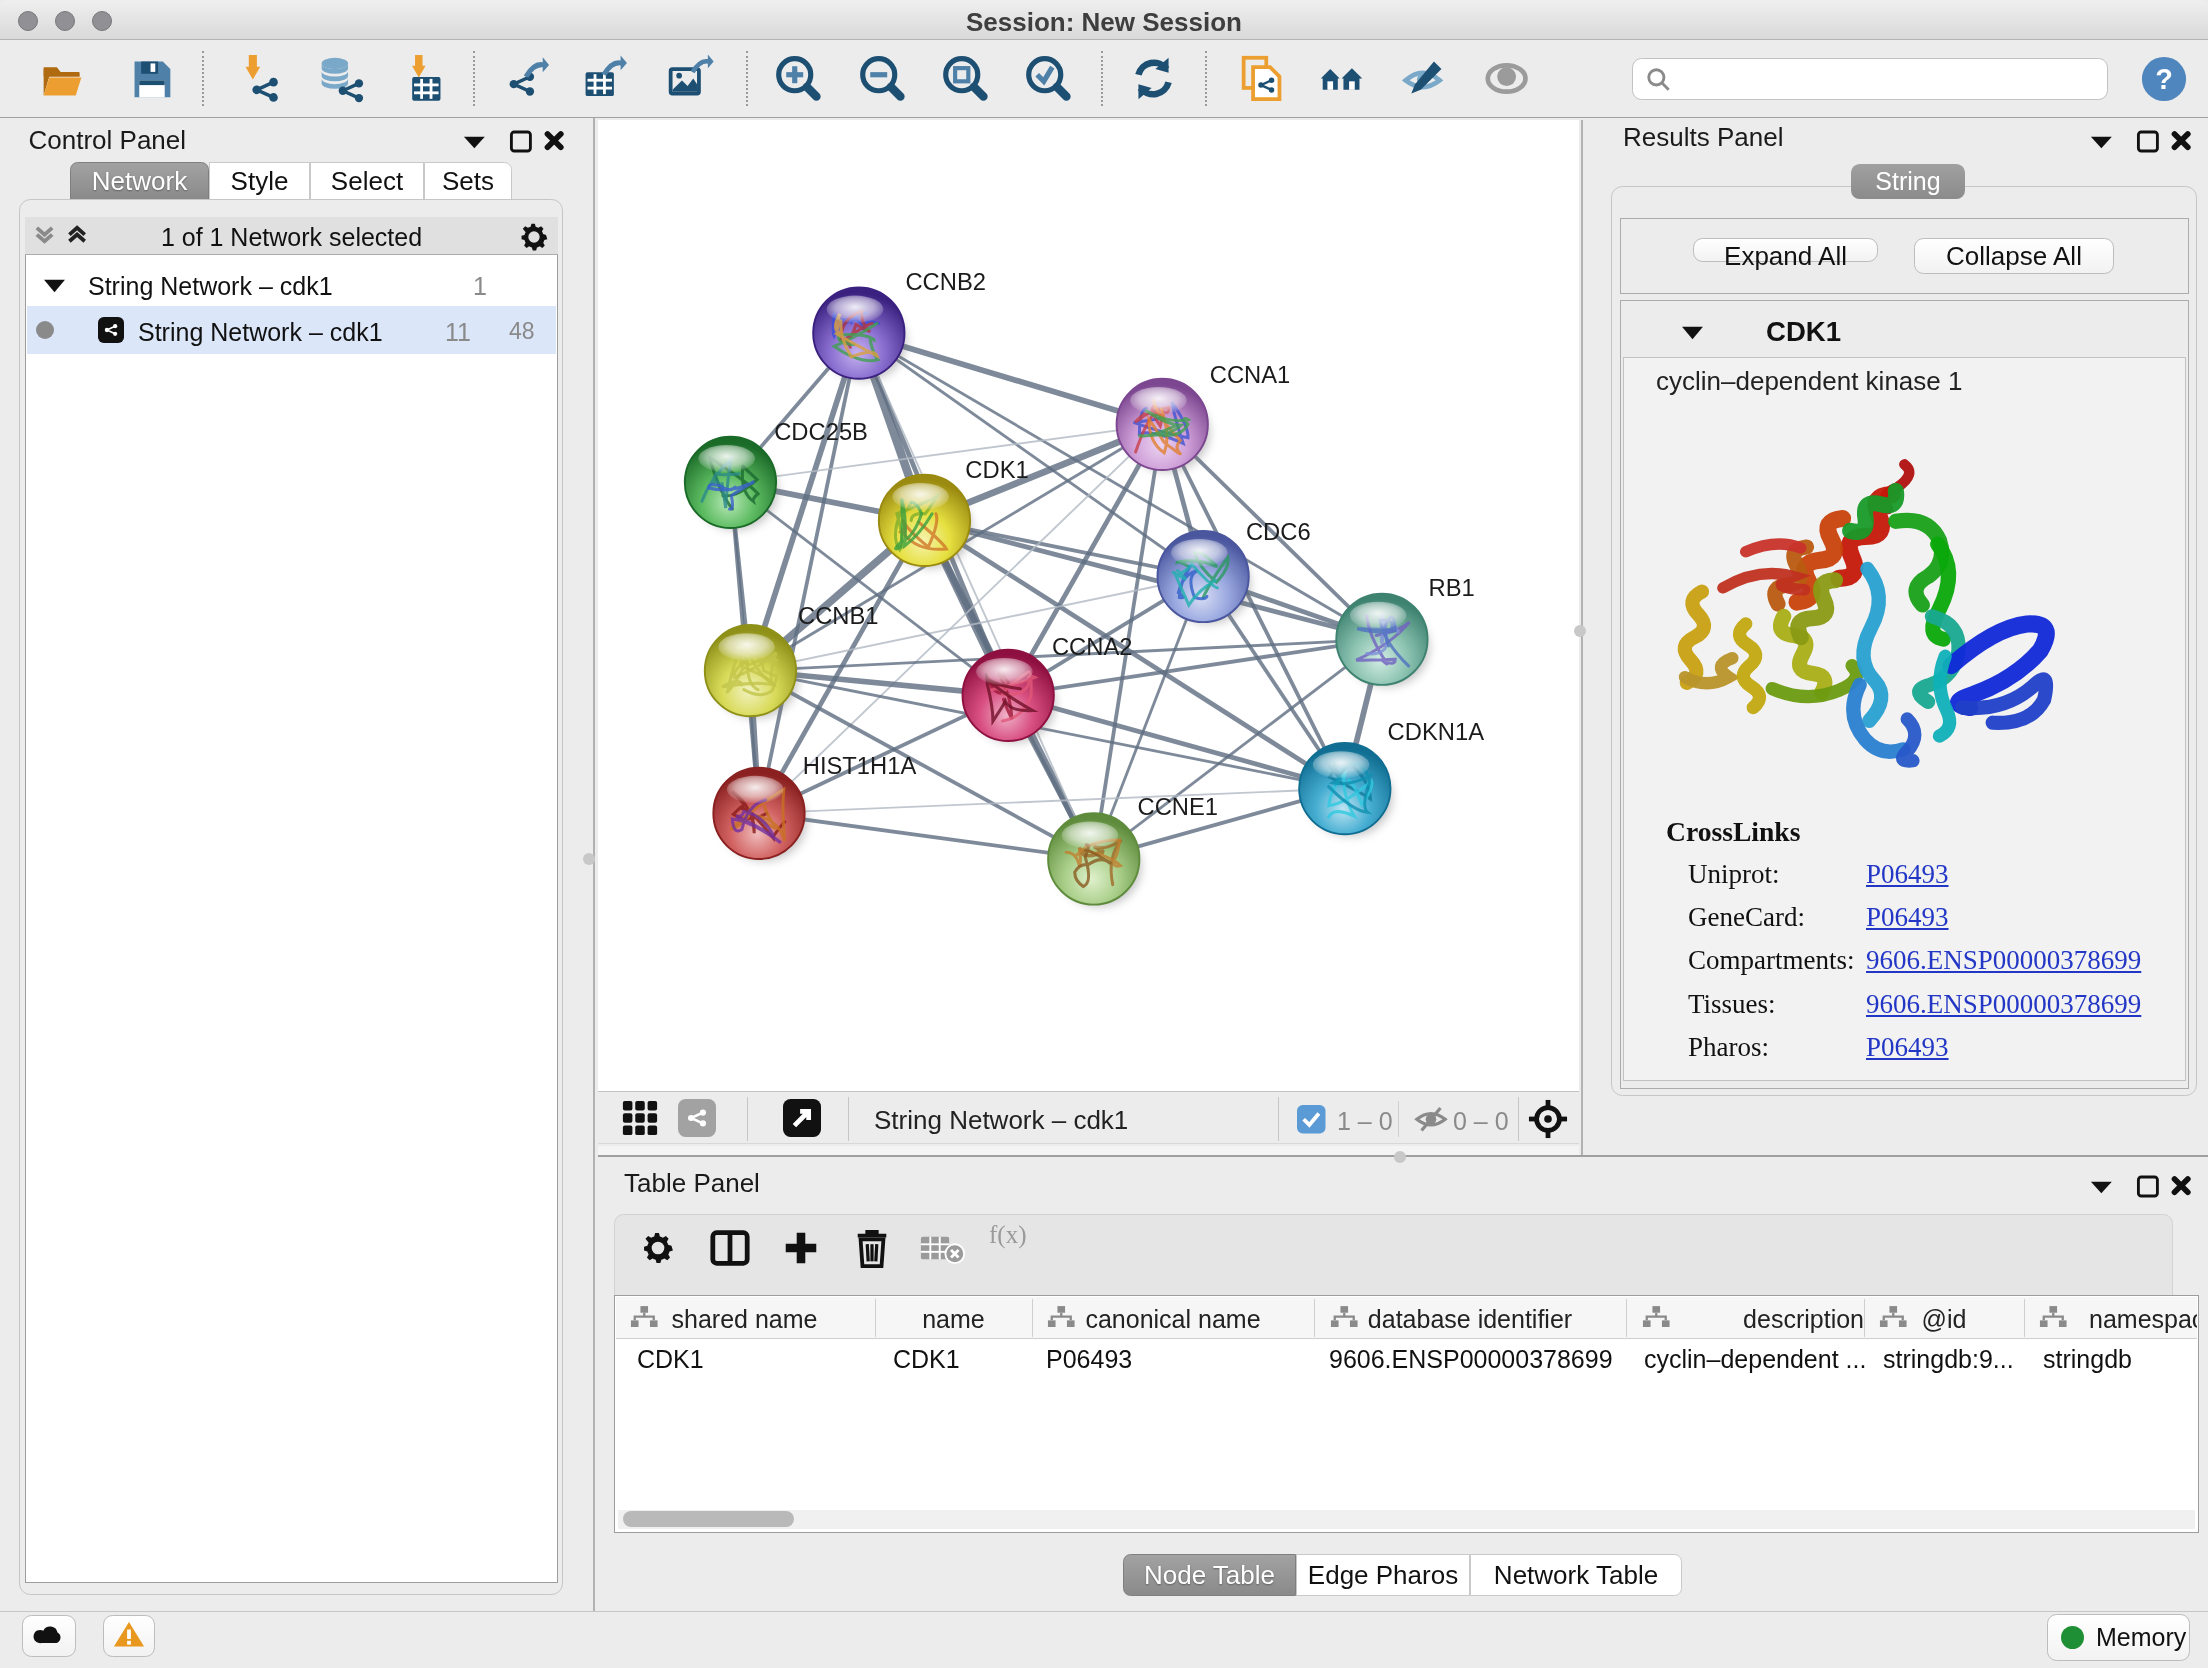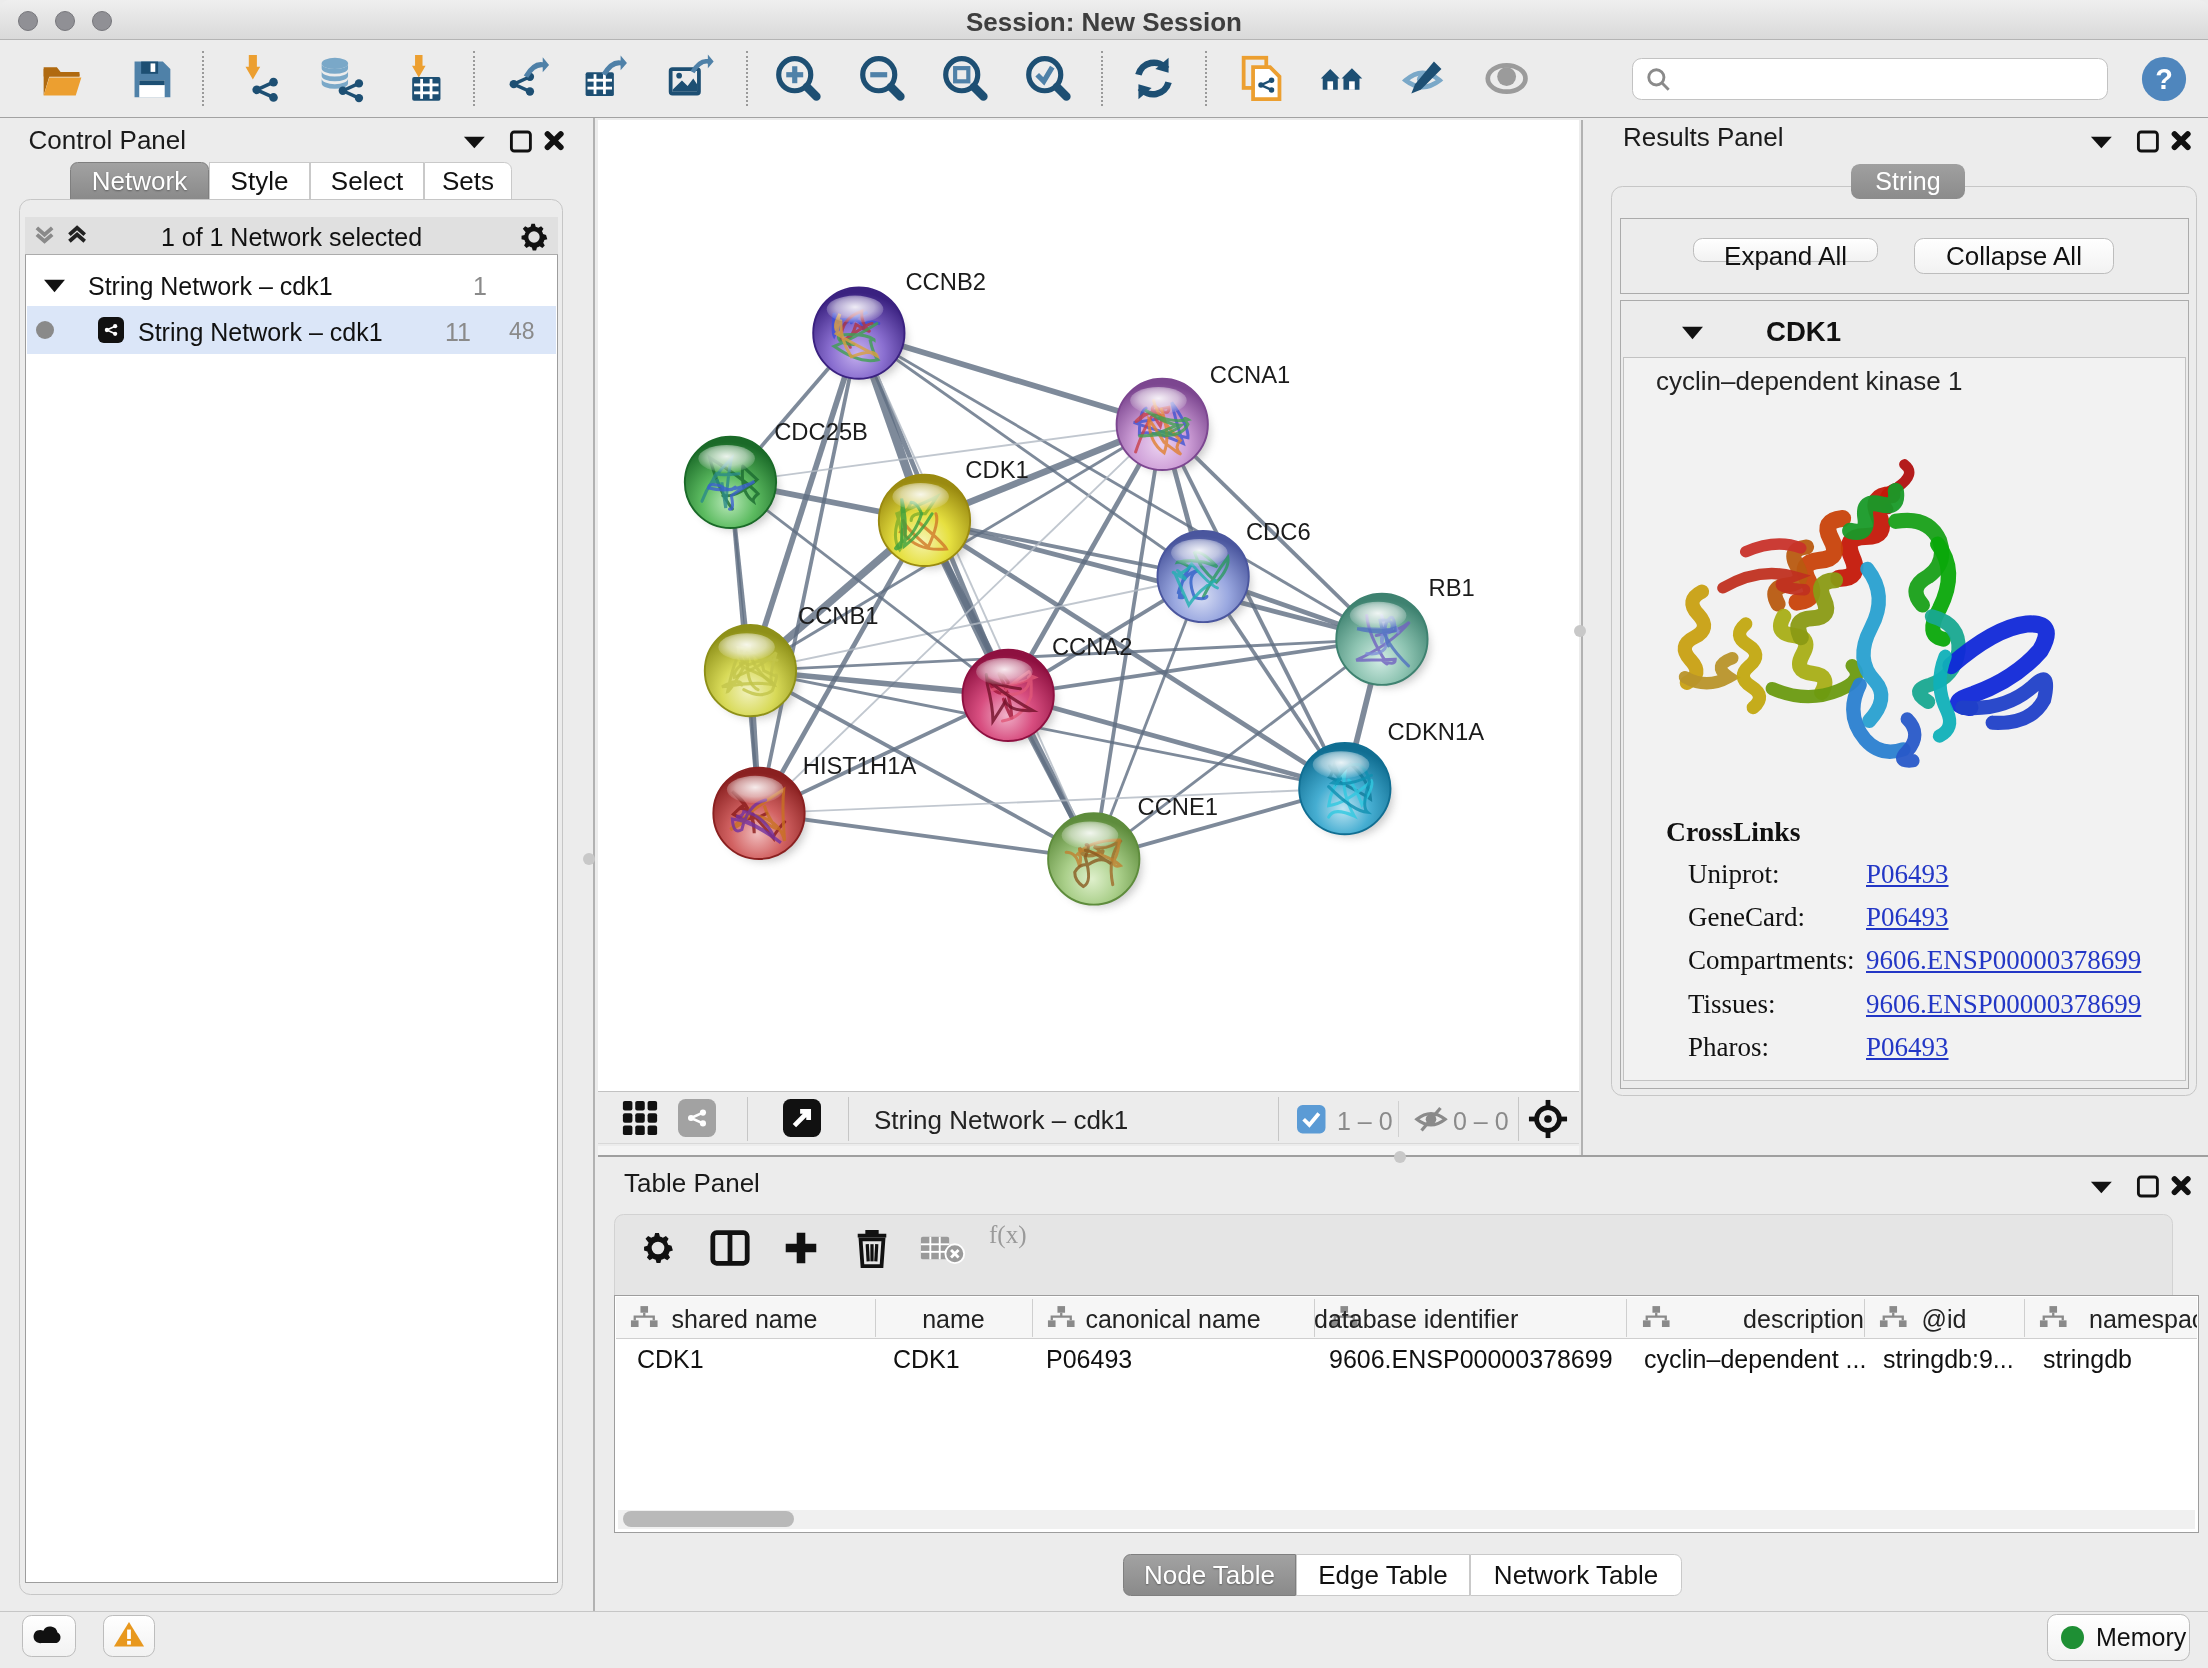--- a/index.html
+++ b/index.html
@@ -652,21 +652,21 @@
 <div class="abs" style="left:1032px;top:1305px;width:282px;text-align:center;font-size:25px;color:#222;overflow:hidden;white-space:nowrap">canonical name</div>
 <div class="abs" style="left:1314px;top:1299px;height:38px;border-left:1.9px solid #cfcfcf"></div>
 <div class="abs" style="left:1330px;top:1305px"><svg width="28.5" height="25" viewBox="0 0 30 26">
       <g fill="#8a8a8a">
         <rect x="11" y="1" width="8" height="7"></rect>
         <rect x="1" y="16" width="8" height="7"></rect>
         <rect x="21" y="16" width="8" height="7"></rect>
       </g>
       <path d="M15 8 L15 12 M5 16 L5 12 L25 12 L25 16" stroke="#8a8a8a" stroke-width="2.4" fill="none"></path>
     </svg></div>
-<div class="abs" style="left:1314px;top:1305px;width:312px;font-size:25px;color:#222;overflow:hidden;white-space:nowrap">database identifier</div>
+<div class="abs" style="left:1314px;top:1305px;width:312px;text-align:center;font-size:25px;color:#222;overflow:hidden;white-space:nowrap">database identifier</div>
 <div class="abs" style="left:1626px;top:1299px;height:38px;border-left:1.9px solid #cfcfcf"></div>
 <div class="abs" style="left:1642px;top:1305px"><svg width="28.5" height="25" viewBox="0 0 30 26">
       <g fill="#8a8a8a">
         <rect x="11" y="1" width="8" height="7"></rect>
         <rect x="1" y="16" width="8" height="7"></rect>
         <rect x="21" y="16" width="8" height="7"></rect>
       </g>
       <path d="M15 8 L15 12 M5 16 L5 12 L25 12 L25 16" stroke="#8a8a8a" stroke-width="2.4" fill="none"></path>
     </svg></div>
 <div class="abs" style="left:1626px;top:1305px;width:238px;text-align:right;font-size:25px;color:#222;overflow:hidden;white-space:nowrap">description</div>
@@ -693,21 +693,21 @@
 <div class="abs" style="left:637px;top:1345px;font-size:25px;color:#111">CDK1</div>
 <div class="abs" style="left:893px;top:1345px;font-size:25px;color:#111">CDK1</div>
 <div class="abs" style="left:1046px;top:1345px;font-size:25px;color:#111">P06493</div>
 <div class="abs" style="left:1329px;top:1345px;font-size:25px;color:#111">9606.ENSP00000378699</div>
 <div class="abs" style="left:1644px;top:1345px;font-size:25px;color:#111">cyclin–dependent ...</div>
 <div class="abs" style="left:1883px;top:1345px;font-size:25px;color:#111">stringdb:9...</div>
 <div class="abs" style="left:2043px;top:1345px;font-size:25px;color:#111">stringdb</div>
 <div class="abs" style="left:618px;top:1510px;width:1577px;height:19px;background:#f0f0f0"></div>
 <div class="abs" style="left:623px;top:1511px;width:171px;height:16px;background:#b9b9b9;border-radius:8.6px"></div>
 <div class="tab tabsel" style="left:1123px;top:1554px;width:173px;height:42px;line-height:40px;border-radius:7.6px 0 0 7.6px">Node Table</div>
-<div class="tab" style="left:1296px;top:1554px;width:174px;height:42px;line-height:40px">Edge Table</div>
+<div class="tab" style="left:1296px;top:1554px;width:174px;height:42px;line-height:40px">Edge Pharos</div>
 <div class="tab" style="left:1470px;top:1554px;width:212px;height:42px;line-height:40px;border-radius:0 7.6px 7.6px 0">Network Table</div>
 <div class="abs" style="left:0;top:1611px;width:2208px;height:57px;background:#ececec;border-top:1.9px solid #c6c6c6"></div>
 <div class="btn" style="left:22px;top:1615px;width:54px;height:42px"><svg width="34" height="25" viewBox="0 0 36 26" style="margin-top:5.7px">
       <path d="M10 22 a7 7 0 1 1 2-13 a8 8 0 0 1 15 2 a6 6 0 0 1 -1 11 Z" fill="#111"></path>
     </svg></div>
 <div class="btn" style="left:103px;top:1615px;width:52px;height:42px"><svg width="32" height="28.5" viewBox="0 0 34 30" style="margin-top:3.8px">
       <path d="M17 2 L33 28 L1 28 Z" fill="#e8981e"></path>
       <rect x="15" y="10" width="4" height="10" fill="#fff"></rect>
       <rect x="15" y="22" width="4" height="4" fill="#fff"></rect>
     </svg></div>

